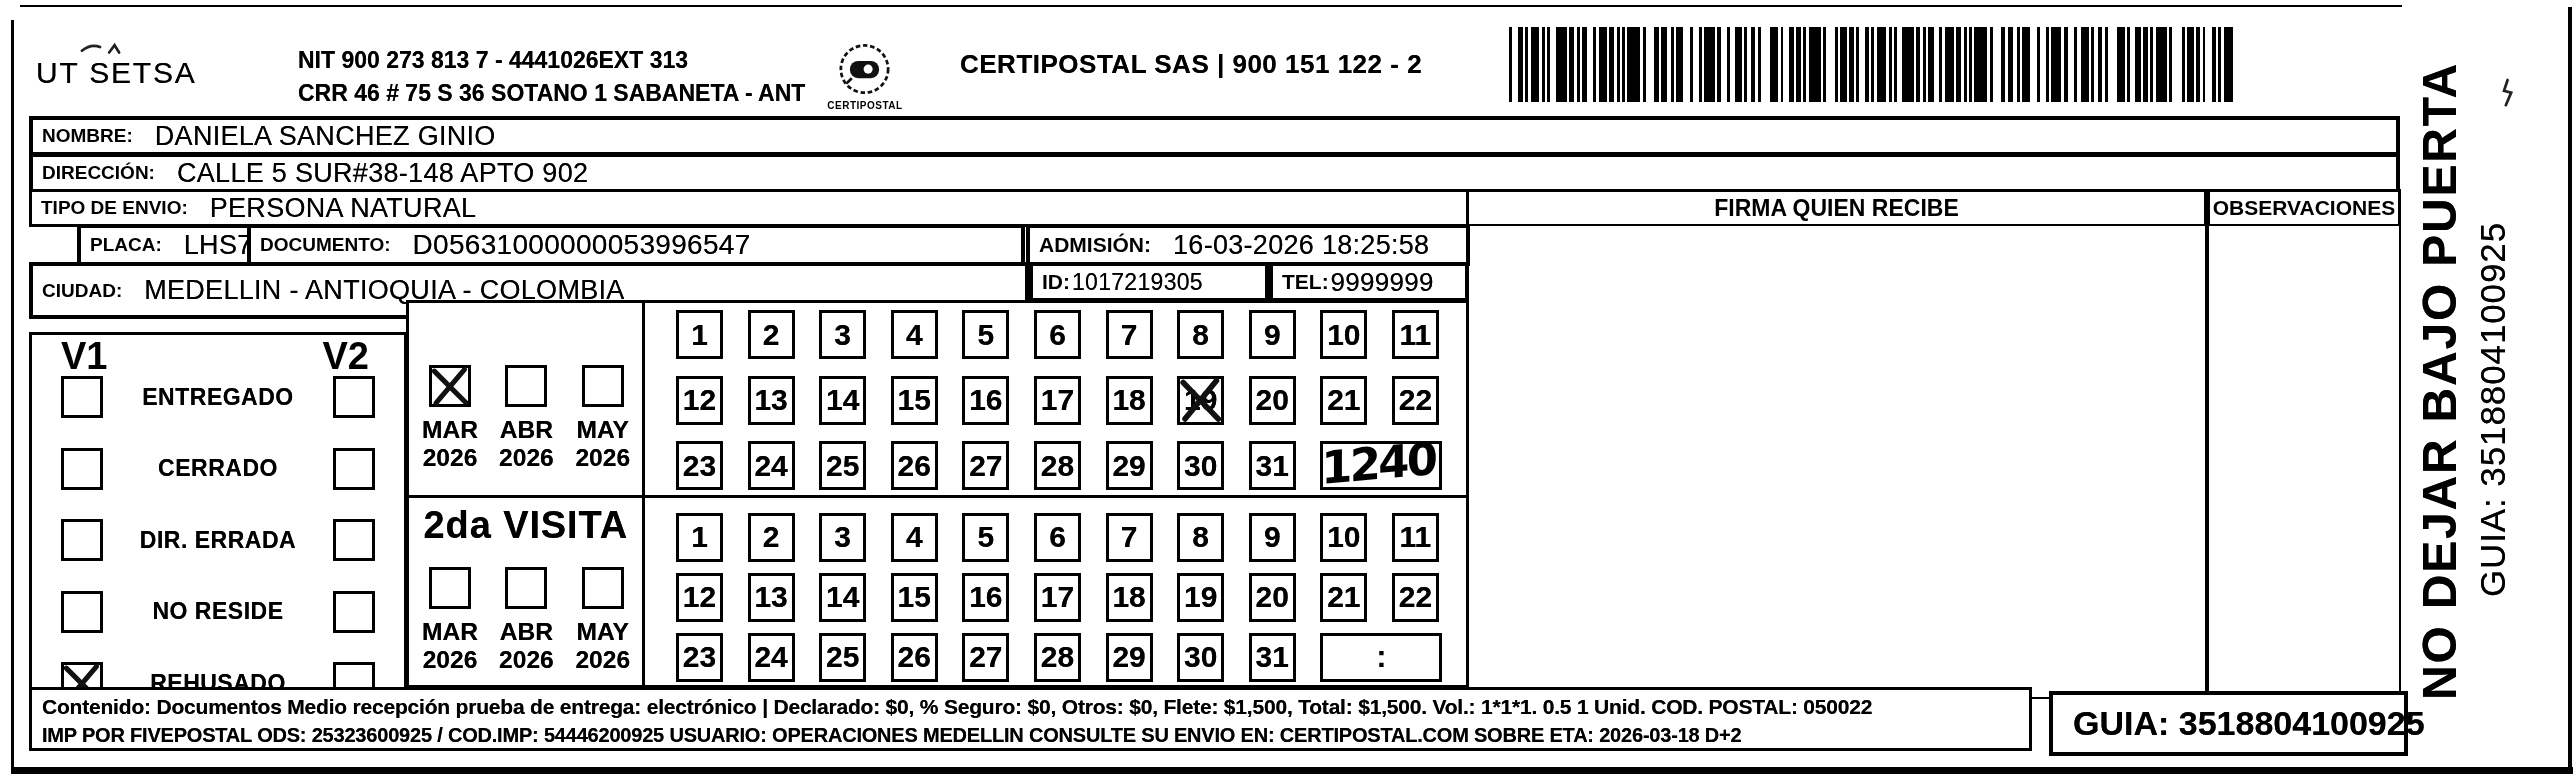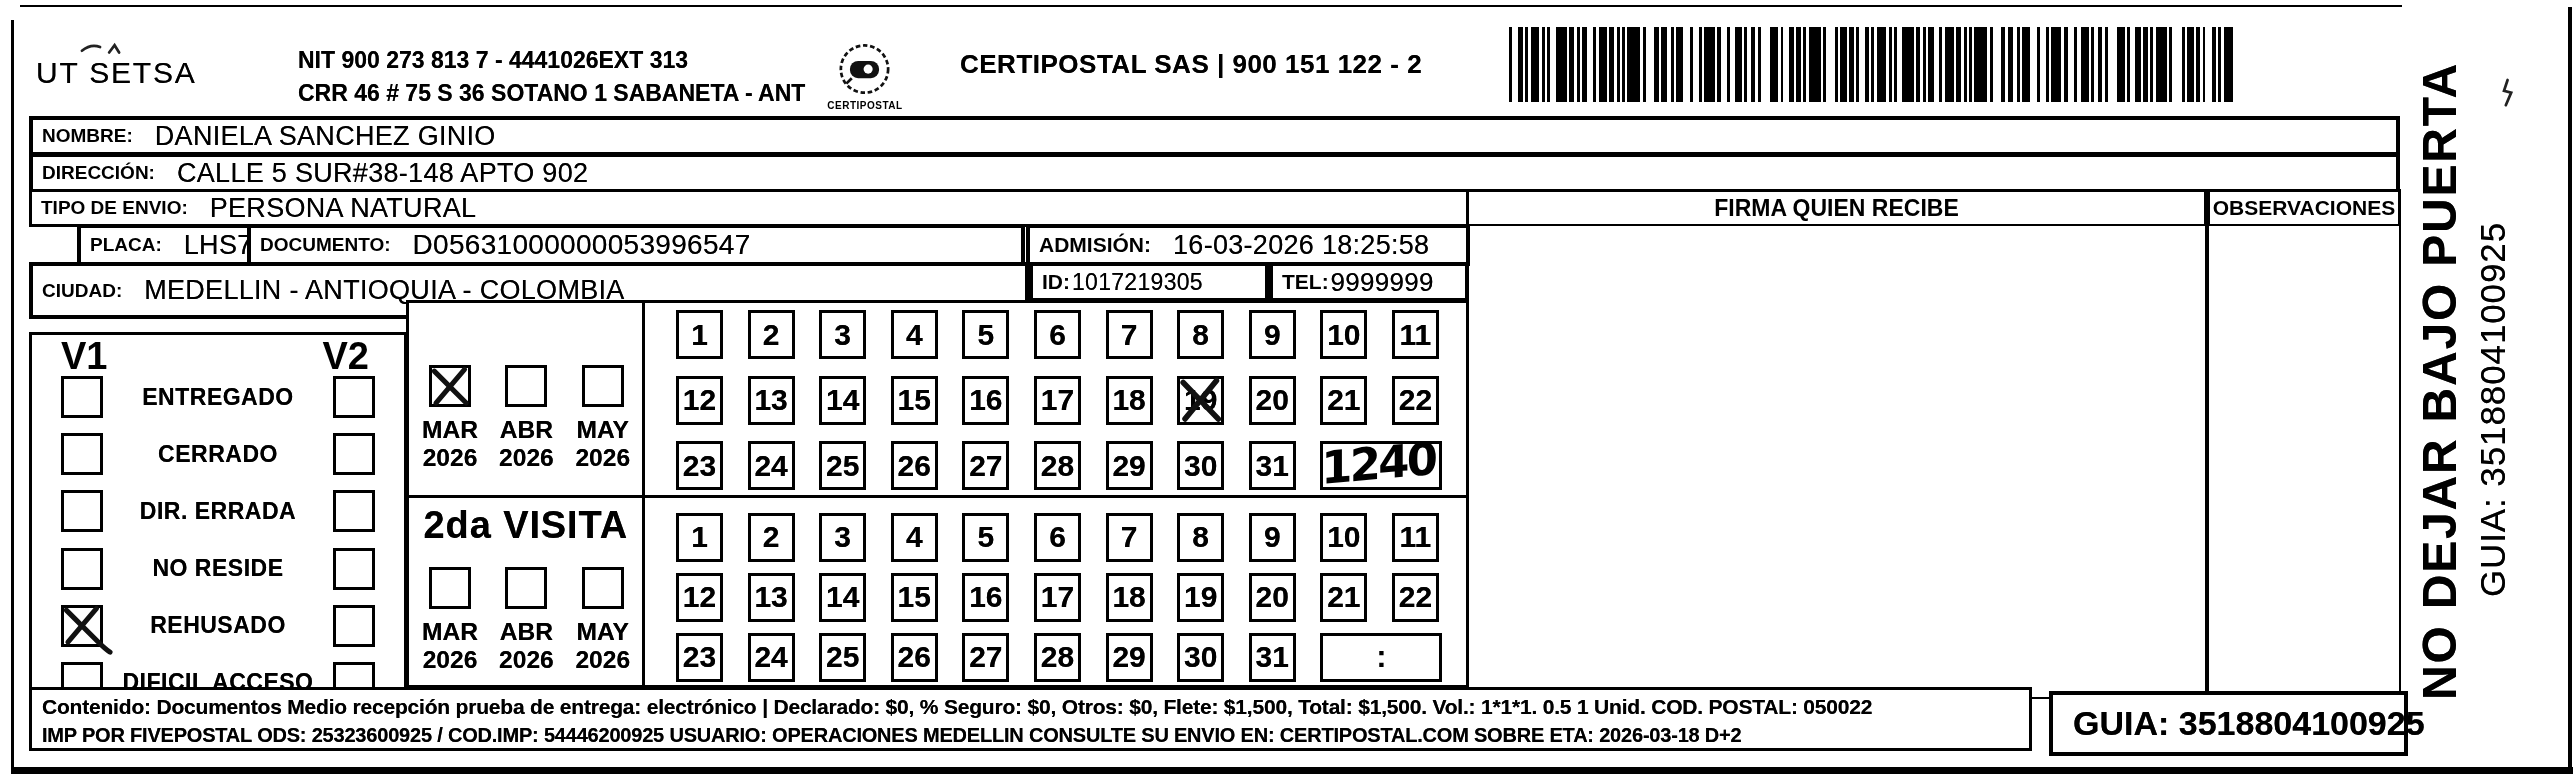--- a/index.html
+++ b/index.html
@@ -345,25 +345,20 @@
             <div class="xwrap">
               <svg viewBox="0 0 60 60" preserveAspectRatio="none" style="position:absolute;left:-7.3px;top:-7.3px;width:calc(100% + 14.5px);height:calc(100% + 14.5px);overflow:visible">
                 <path d="M11 12 L49 50 C53 54 58 59 63 62" stroke="#111" stroke-width="6" fill="none" stroke-linecap="round"></path>
                 <path d="M47 10 L13 50" stroke="#111" stroke-width="6" fill="none" stroke-linecap="round"></path>
               </svg>
             </div>
           </div>
           <div class="status-label ink">REHUSADO</div>
           <div class="chk"></div>
         </div>
-        <div class="status-row">
-          <div class="chk"></div>
-          <div class="status-label ink">DIFICIL ACCESO</div>
-          <div class="chk"></div>
-        </div>
       </div>
   </div>
 
   <div class="panel" style="left:406px;top:300px;width:240px;height:198px;">
     <div class="months" id="months-1" style="top:62px;">
         <div class="month-block">
           <div class="chk">
             <div class="xwrap">
               <svg viewBox="0 0 60 60" preserveAspectRatio="none" style="position:absolute;left:-7.3px;top:-7.3px;width:calc(100% + 14.5px);height:calc(100% + 14.5px);overflow:visible">
                 <path d="M11 12 L49 50" stroke="#111" stroke-width="6" fill="none" stroke-linecap="round"></path>

